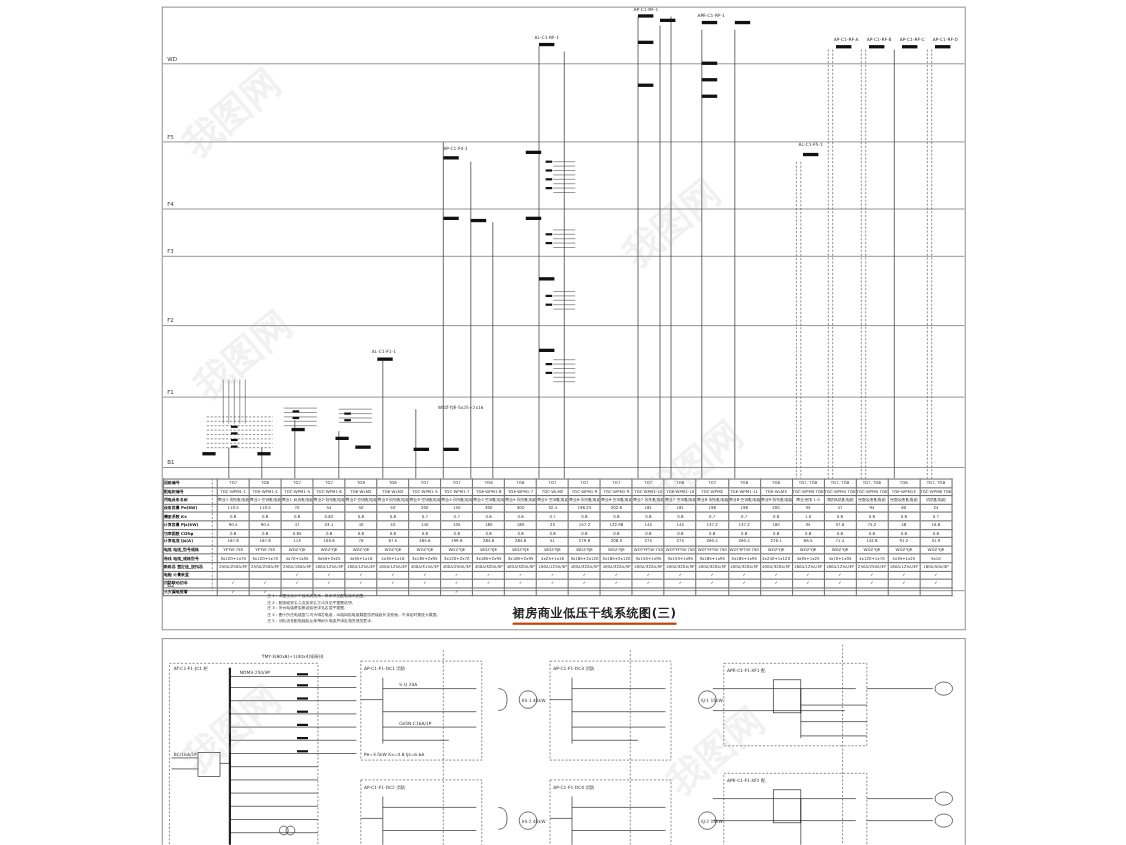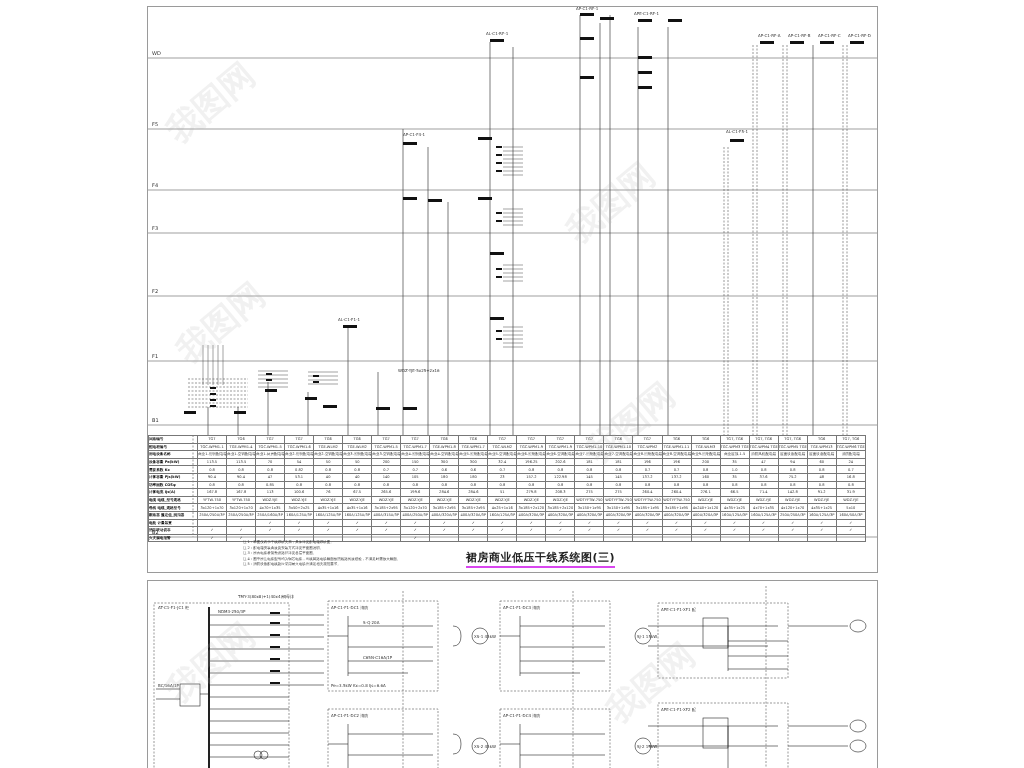--- a/index.html
+++ b/index.html
@@ -3,21 +3,21 @@
 <meta charset="utf-8">
 <style>
   html,body{margin:0;padding:0;background:#ffffff;}
   body{width:1024px;height:768px;position:relative;overflow:hidden;font-family:"DejaVu Sans",sans-serif;color:#222;}
   .sheet{position:absolute;background:#fff;border:1px solid #9a9a9a;}
   #sheet-top{left:147px;top:6px;width:729px;height:565px;}
   #sheet-bottom{left:147px;top:580px;width:729px;height:200px;}
   svg{position:absolute;left:0;top:0;}
   .lbl{font-size:4px;fill:#333;font-family:"DejaVu Sans",sans-serif;}
   .floor{font-size:5px;fill:#333;font-family:"DejaVu Sans",sans-serif;}
-  .title{position:absolute;left:318px;top:543px;font-size:11px;font-weight:bold;color:#222;letter-spacing:0.5px;border-bottom:2px solid #d946ef;padding-bottom:1px;white-space:nowrap;font-family:"DejaVu Sans",sans-serif;}
+  .title{position:absolute;left:318px;top:543px;font-size:11px;font-weight:bold;color:#222;letter-spacing:0.5px;border-bottom:2px solid #c2410c;padding-bottom:1px;white-space:nowrap;font-family:"DejaVu Sans",sans-serif;}
   .notes{position:absolute;left:95px;top:533px;font-size:3.5px;line-height:5.5px;color:#333;white-space:nowrap;}
   table.loads{position:absolute;left:0;top:428px;border-collapse:collapse;font-size:3.6px;table-layout:fixed;width:718px;}
   table.loads td{border:0.6px solid #777;height:6.6px;padding:0;text-align:center;white-space:nowrap;overflow:hidden;color:#333;}
   table.loads td.rh{text-align:left;font-weight:bold;width:48px;color:#111;}
   .wm{position:absolute;font-size:34px;font-weight:bold;color:rgba(180,180,180,0.18);transform:rotate(-40deg);white-space:nowrap;pointer-events:none;}
 </style>
 </head>
 <body>
 
 <div class="sheet" id="sheet-top">

